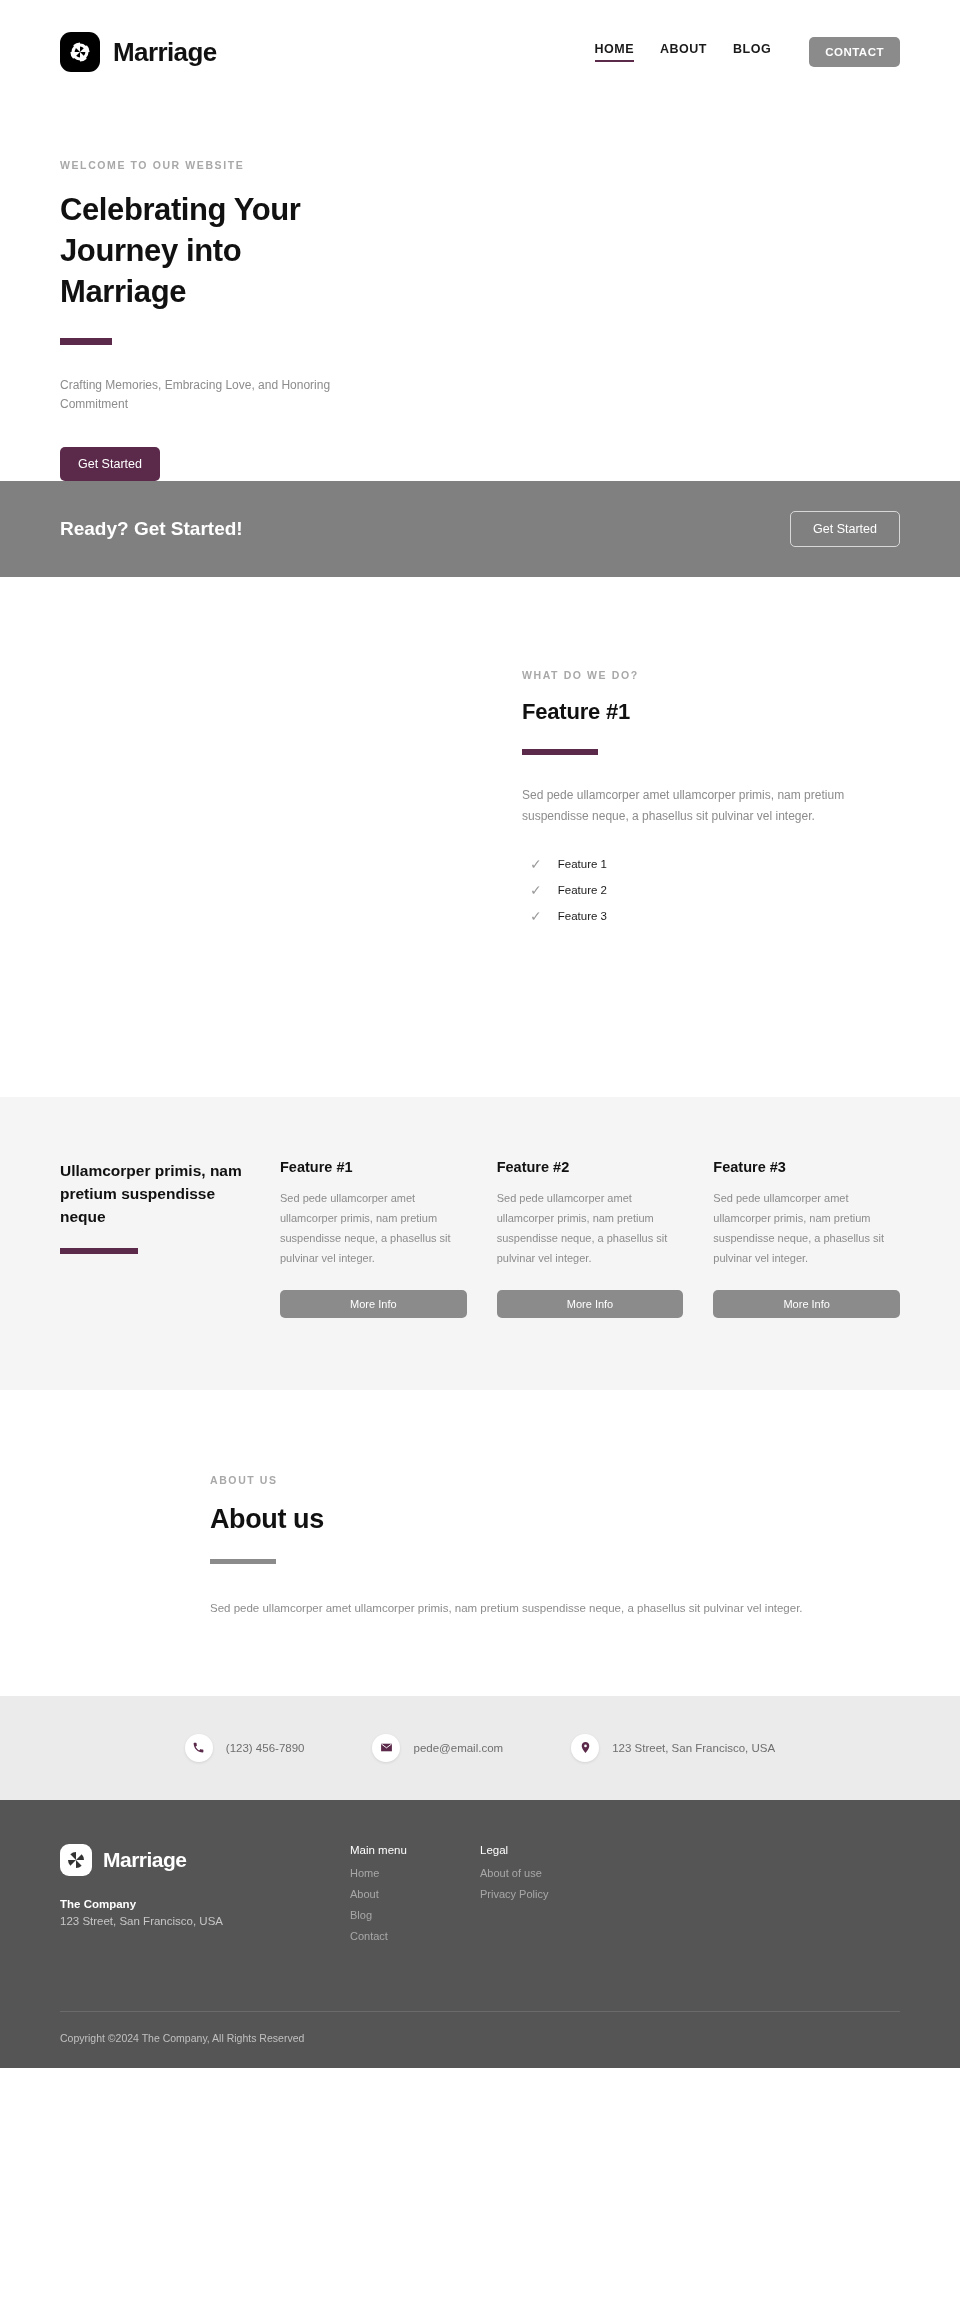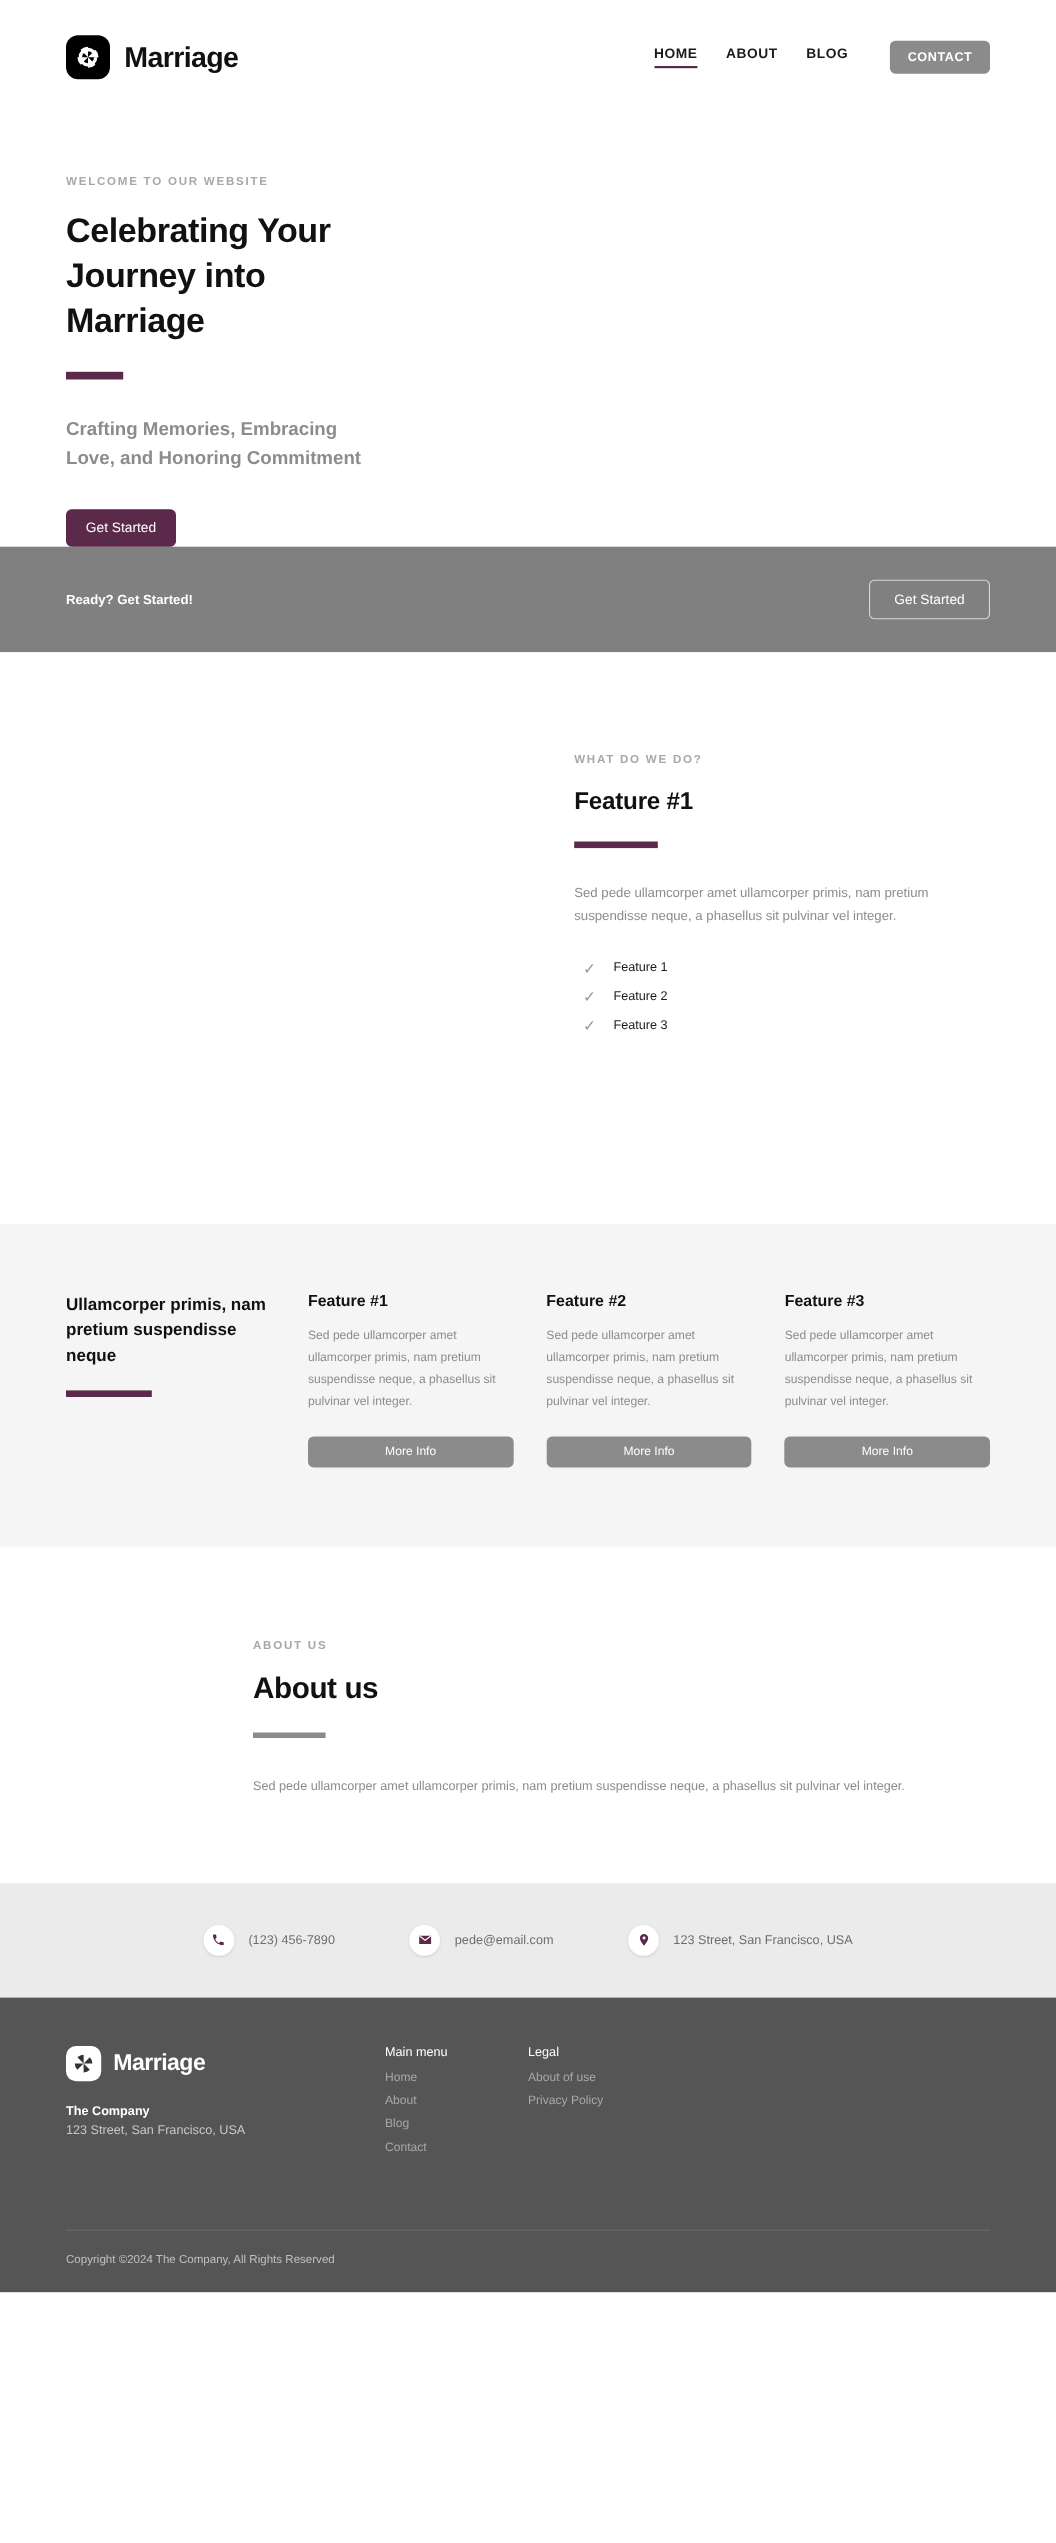--- a/index.html
+++ b/index.html
@@ -56,21 +56,21 @@
     font-size:10.5px; font-weight:bold; letter-spacing:1.6px;
     color:#a8a8a8; text-transform:uppercase; margin-bottom:18px;
   }
   .hero-title {
     font-size:31px; font-weight:bold; line-height:1.33; letter-spacing:-0.4px;
     color:#111; max-width:290px;
   }
   .rule { width:52px; height:7px; background:#5b2a4b; margin:25px 0 0 0; }
   .rule.gray { background:#8b8b8b; width:66px; height:5px; }
   .hero-sub {
-    margin-top:31px; font-size:17px; line-height:1.62; color:#8c8c8c; max-width:290px;font-weight:bold;
+    margin-top:31px; font-size:12px; line-height:1.62; color:#8c8c8c; max-width:290px;
   }
   .btn-primary {
     display:inline-block; margin-top:32px;
     background:#5b2a4b; color:#fff;
     font-size:12.5px; padding:10px 18px;
     border:none; border-radius:5px; cursor:pointer;
     font-family:inherit;
   }
   .hero-right { flex:1; }
   .hero-img {
@@ -88,21 +88,21 @@
       radial-gradient(ellipse 30% 38% at 78% 82%, rgba(176,176,174,0.8) 0%, rgba(0,0,0,0) 78%),
       linear-gradient(165deg,#efe9e2 0%,#e6ddd4 28%,#d9cfc5 55%,#c9c4bd 78%,#bdb9b2 100%);
   }
 
   
   .cta {
     background:#808080; height:96px;
     display:flex; align-items:center; justify-content:space-between;
     padding:0 60px;
   }
-  .cta-text { color:#fff; font-size:12px; font-weight:bold; }
+  .cta-text { color:#fff; font-size:19px; font-weight:bold; }
   .btn-ghost {
     background:transparent; color:#fff;
     border:1px solid #d8d8d8; border-radius:5px;
     font-size:12.5px; padding:10px 22px; cursor:pointer;
     font-family:inherit;
   }
 
   
   .feature-block { display:flex; background:#fff; padding:60px 60px 60px 60px; gap:62px; }
   .feature-photo {
@@ -135,21 +135,21 @@
   .fcard { flex:1; }
   .fcard h4 { font-size:14.5px; font-weight:bold; color:#111; margin-bottom:13px; }
   .fcard p { font-size:11px; line-height:1.82; color:#8c8c8c; }
   .btn-more {
     margin-top:22px; display:block; width:100%;
     background:#8b8b8b; color:#fff; border:none; border-radius:5px;
     font-size:11px; padding:8px 0; cursor:pointer; font-family:inherit;text-align:center;
   }
 
   
-  .about { background:#fff; padding:72px 60px 78px 80px; display:flex; gap:46px; }
+  .about { background:#fff; padding:72px 60px 78px 60px; display:flex; gap:46px; }
   .about-photo {
     width:104px; height:104px; border-radius:50%; flex:none; margin-top:22px;
     background:
       radial-gradient(circle 26% at 50% 42%, rgba(236,186,152,0.9) 0%, rgba(0,0,0,0) 76%),
       radial-gradient(ellipse 44% 22% at 44% 82%, rgba(232,228,220,0.9) 0%, rgba(0,0,0,0) 74%),
       radial-gradient(circle 6% at 34% 84%, rgba(168,36,36,0.85) 0%, rgba(0,0,0,0) 80%),
       radial-gradient(circle 6% at 62% 84%, rgba(168,36,36,0.8) 0%, rgba(0,0,0,0) 80%),
       linear-gradient(160deg,#b6a79c 0%,#a9998c 38%,#9c8c80 62%,#8d8076 100%);
   }
   .about-copy { flex:1; padding-top:12px; }

